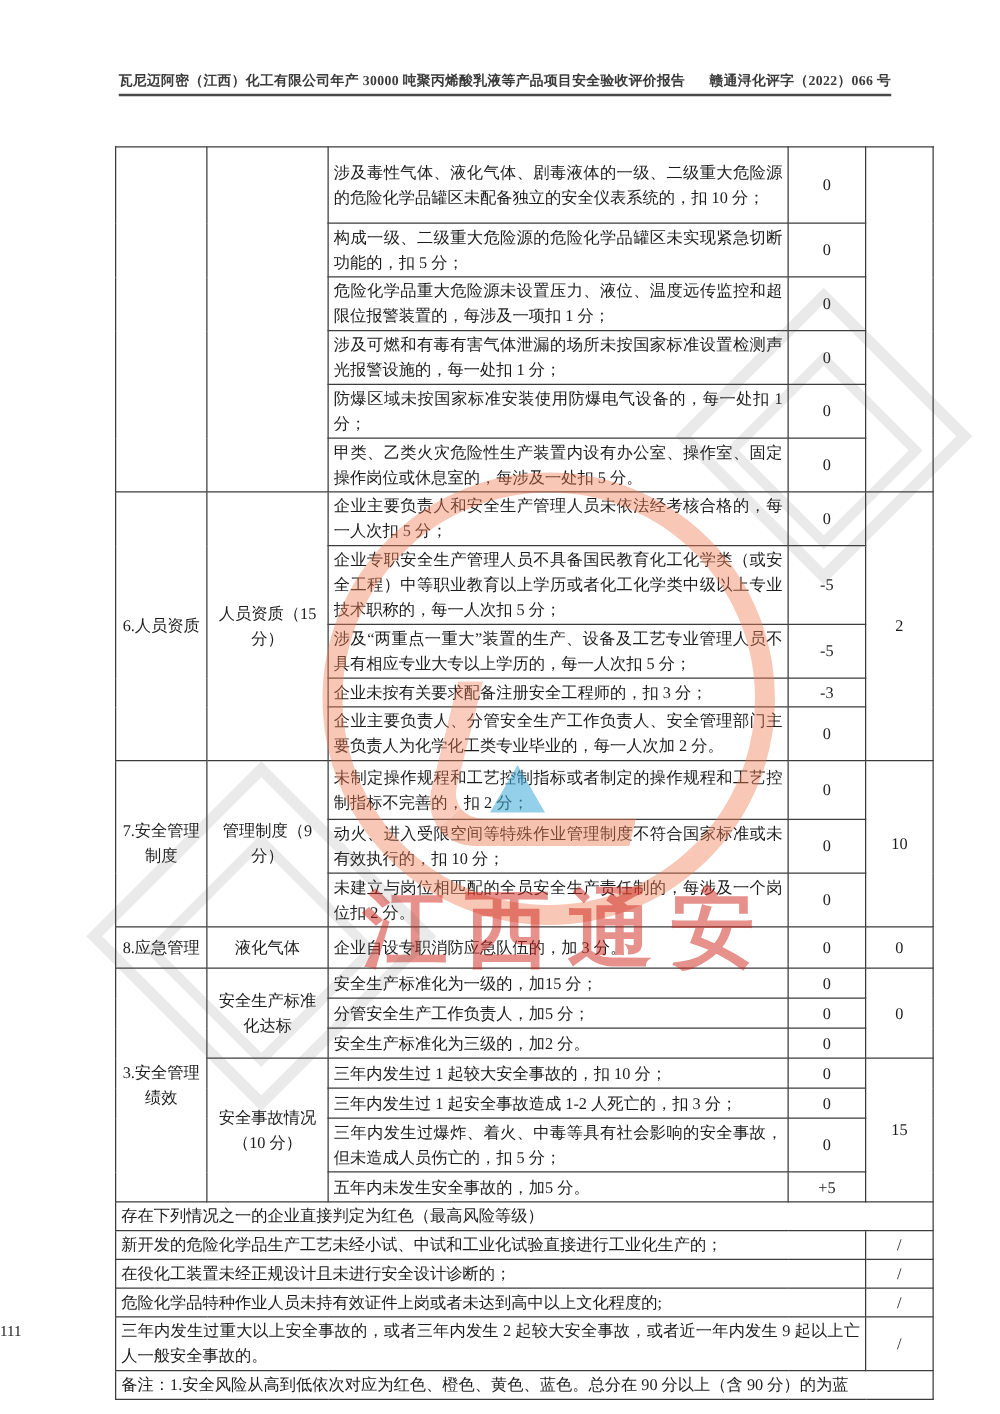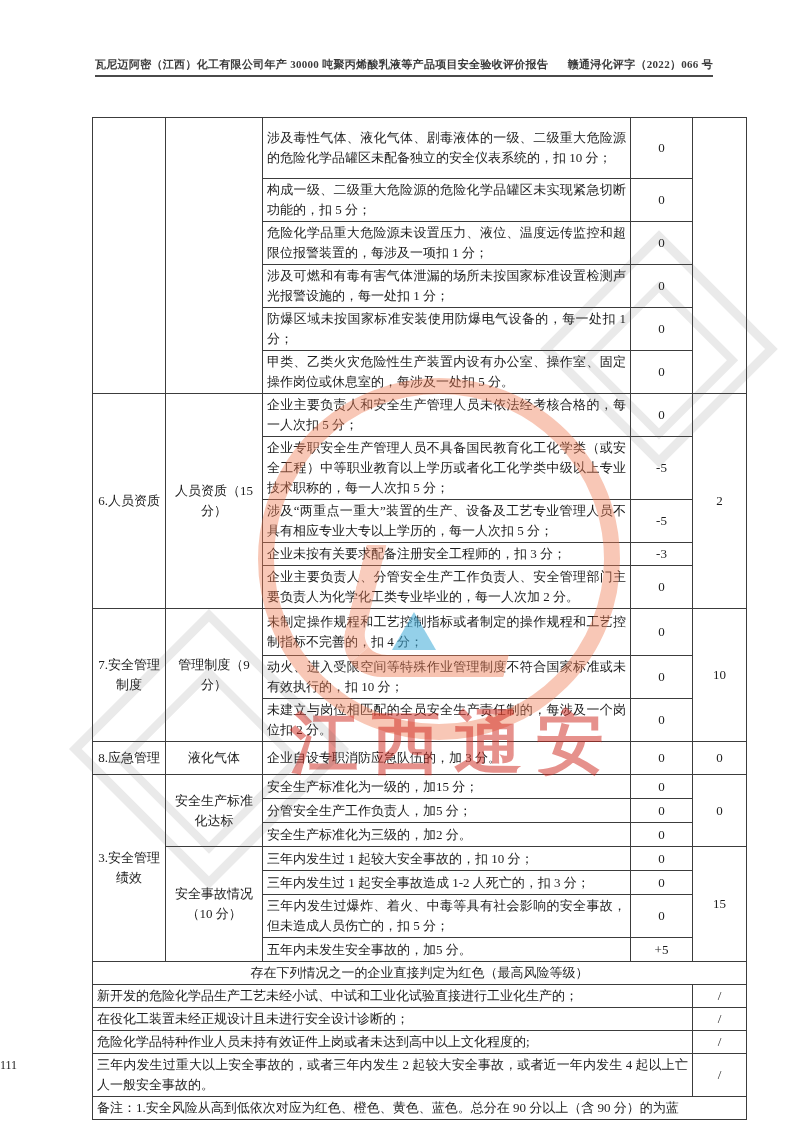--- a/index.html
+++ b/index.html
@@ -22,21 +22,21 @@
     border-collapse:collapse;table-layout:fixed;z-index:2;margin-top:24px;
   }
   .score-table td{
     border:1px solid #3c3c3c;font-size:13px;line-height:20px;
     padding:1px 4px;vertical-align:middle;word-break:break-all;
   }
   td.cat,td.sub{text-align:center;}
   td.desc{text-align:justify;text-justify:inter-character;}
   td.score,td.subtotal{text-align:center;font-size:13px;}
   .bold{font-weight:normal;}
-  td.red-head{text-align:center;}
+  td.red-head{text-align:left;}
   td.note{word-break:break-all;white-space:nowrap;overflow:hidden;}
   
   .page-number{
     position:absolute;left:0;top:1058px;width:100%;text-align:left;
     font-size:12px;color:#222;
   }
   
   .wm{position:absolute;pointer-events:none;z-index:3;}
   .stamp-ring{
     left:258px;top:378px;width:330px;height:330px;border-radius:50%;
@@ -132,21 +132,21 @@
     <td class="score">-3</td>
   </tr>
   <tr style="height:41px">
     <td class="desc bold">企业主要负责人、分管安全生产工作负责人、安全管理部门主要负责人为化学化工类专业毕业的，每一人次加 2 分。</td>
     <td class="score">0</td>
   </tr>
 
   <tr style="height:47px">
     <td class="cat" rowspan="3">7.安全管理制度</td>
     <td class="sub" rowspan="3">管理制度（9 分）</td>
-    <td class="desc">未制定操作规程和工艺控制指标或者制定的操作规程和工艺控制指标不完善的，扣 4 分；</td>
+    <td class="desc">未制定操作规程和工艺控制指标或者制定的操作规程和工艺控制指标不完善的，扣 2 分；</td>
     <td class="score">0</td>
     <td class="subtotal" rowspan="3">10</td>
   </tr>
   <tr style="height:43px">
     <td class="desc">动火、进入受限空间等特殊作业管理制度不符合国家标准或未有效执行的，扣 10 分；</td>
     <td class="score">0</td>
   </tr>
   <tr style="height:43px">
     <td class="desc">未建立与岗位相匹配的全员安全生产责任制的，每涉及一个岗位扣 2 分。</td>
     <td class="score">0</td>
@@ -205,21 +205,21 @@
   </tr>
   <tr style="height:22px">
     <td class="desc bold" colspan="4">在役化工装置未经正规设计且未进行安全设计诊断的；</td>
     <td class="score">/</td>
   </tr>
   <tr style="height:22px">
     <td class="desc bold" colspan="4">危险化学品特种作业人员未持有效证件上岗或者未达到高中以上文化程度的;</td>
     <td class="score">/</td>
   </tr>
   <tr style="height:41px">
-    <td class="desc bold" colspan="4">三年内发生过重大以上安全事故的，或者三年内发生 2 起较大安全事故，或者近一年内发生 4 起以上亡人一般安全事故的。</td>
+    <td class="desc bold" colspan="4">三年内发生过重大以上安全事故的，或者三年内发生 2 起较大安全事故，或者近一年内发生 9 起以上亡人一般安全事故的。</td>
     <td class="score">/</td>
   </tr>
 
   <tr style="height:22px">
     <td class="note" colspan="5">备注：1.安全风险从高到低依次对应为红色、橙色、黄色、蓝色。总分在 90 分以上（含 90 分）的为蓝</td>
   </tr>
 </tbody>
   </table>
 
 <div class="wm stamp-ring"></div>

